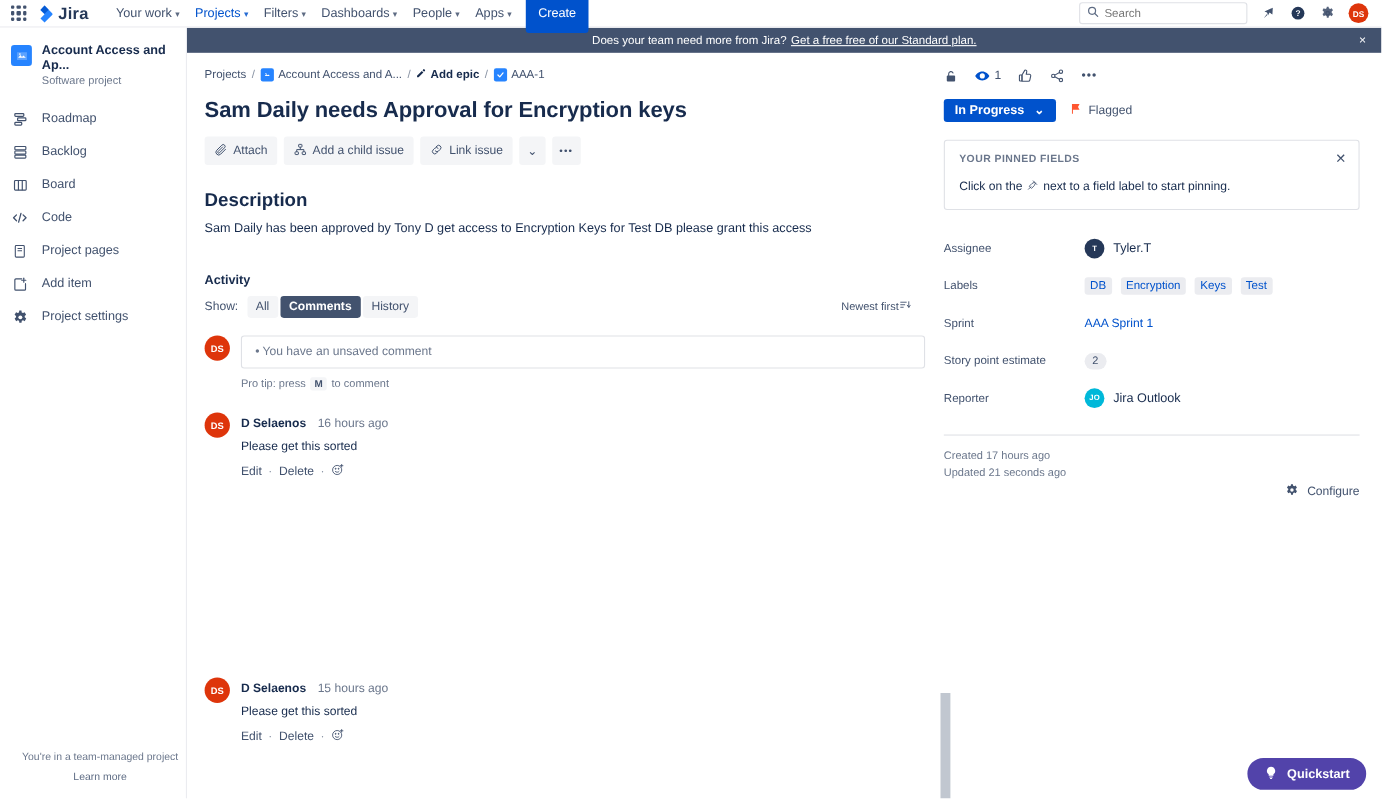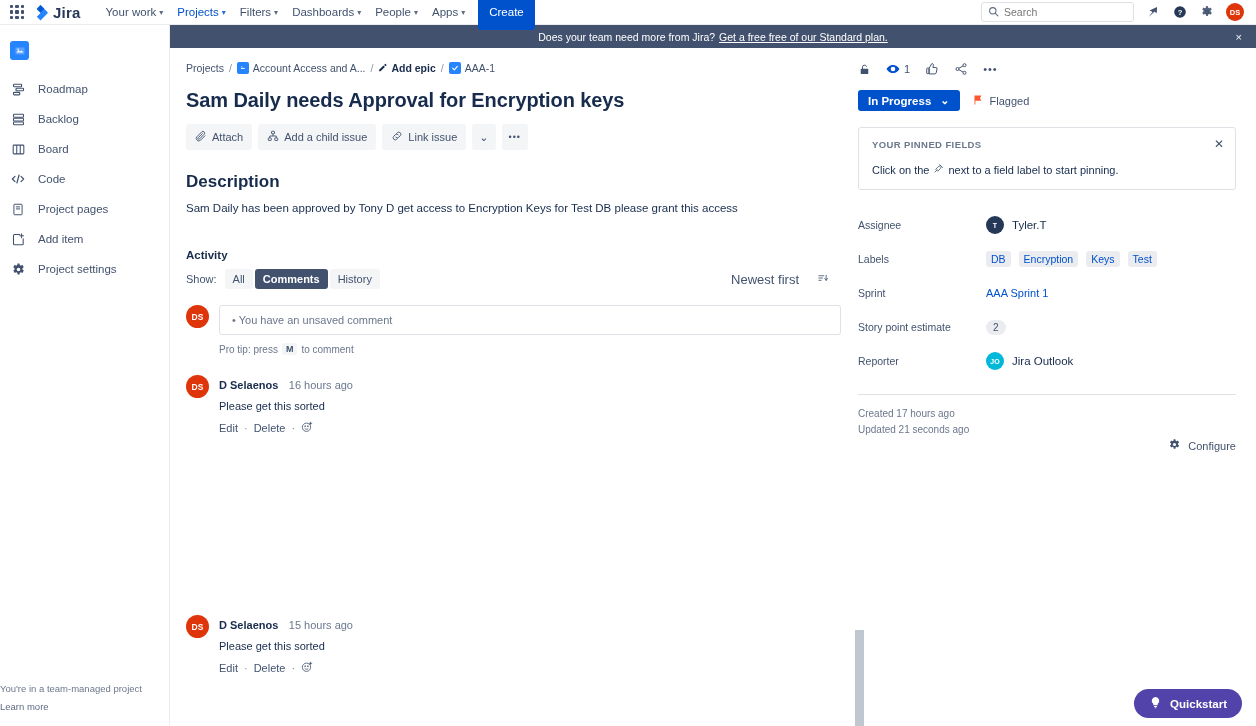--- a/index.html
+++ b/index.html
@@ -68,21 +68,21 @@
     display:flex;align-items:center;justify-content:center; margin-top:2px;
   }
   .proj-name { font-size: 11.5px; font-weight: 600; color: #172b4d; line-height: 14px; }
   .proj-type { font-size: 10px; color: #6b778c; margin-top: 1px; }
   .side-item {
     display: flex; align-items: center; gap: 12px; padding: 6px 10px; cursor: pointer;
     font-size: 11.5px; color: #42526e; height: 30px;
   }
   .side-ico { width: 16px; height: 16px; flex: 0 0 16px; display:flex; align-items:center; justify-content:center; }
   .side-foot {
-    position: absolute; bottom: 10px; left: 0; right: 0; text-align: left;
+    position: absolute; bottom: 10px; left: 13px; right: 0; text-align: center;
     font-size: 9.5px; color: #6b778c; line-height: 18px;
   }
   .side-foot a { color: #5e6c84; text-decoration: none; cursor: pointer; }
 
   
   .content { flex: 1; position: relative; overflow: hidden; background:#fff; }
   .banner {
     height: 23px; background: #42526e; color: #fff; display: flex; align-items: center;
     justify-content: center; font-size: 10.5px; position: relative;
   }
@@ -119,21 +119,21 @@
 
   .activity-head { font-size: 11.5px; font-weight: 600; color: #172b4d; margin: 32px 0 8px 8px;}
   .showrow { display: flex; align-items: center; margin-left: 8px; gap: 8px; }
   .showlbl { font-size: 11px; color: #42526e; }
   .segbtns { display: flex; gap: 2px; }
   .segbtn {
     font-size: 11px; padding: 4px 8px; border-radius: 3px; background: #f4f5f7; color: #42526e;
     cursor: pointer; border: none; font-family: "Liberation Sans", sans-serif;
   }
   .segbtn.on { background: #42526e; color: #fff; font-weight: 600; }
-  .sortbtn { margin-left: auto; font-size: 13px; color: #42526e; display:flex; align-items:center; gap:18px; cursor:pointer; padding-right: 22px;}
+  .sortbtn { margin-left: auto; font-size: 10px; color: #42526e; display:flex; align-items:center; gap:0; cursor:pointer; padding-right: 22px;}
 
   .cmt-editor-row { display: flex; gap: 10px; margin: 16px 0 0 8px; align-items: flex-start; }
   .av {
     width: 23px; height: 23px; border-radius: 50%; background: #de350b; color: #fff;
     font-size: 8.5px; font-weight: 700; display: flex; align-items: center; justify-content: center;
     flex: 0 0 23px;
   }
   .cmt-box {
     flex: 1; height: 30px; border: 1px solid #dfe1e6; border-radius: 3px; background: #fff;
     display: flex; align-items: center; padding: 0 12px; font-size: 11px; color: #6b778c;
@@ -280,20 +280,24 @@
 
   <div class="sidebar">
     <div class="proj-head">
       <span class="proj-icon">
         <svg width="12" height="12" viewBox="0 0 24 24" fill="#fff">
             <path d="M3 5h18v14H3z" opacity=".25"></path>
             <path d="M5 15l4-5 3 3.5 2.5-2.5L19 15z"></path>
             <circle cx="8.2" cy="8.4" r="1.5"></circle>
           </svg>
       </span>
+      <div>
+        <div class="proj-name">Account Access and Ap...</div>
+        <div class="proj-type">Software project</div>
+      </div>
     </div>
 
     <div class="side-item">
       <span class="side-ico">
         <svg width="15" height="15" viewBox="0 0 24 24" fill="none" stroke="#42526e" stroke-width="1.8">
             <rect x="4" y="3.5" width="13" height="4" rx="1.2"></rect>
             <rect x="8" y="10" width="12" height="4" rx="1.2"></rect>
             <rect x="4" y="16.5" width="10" height="4" rx="1.2"></rect>
           </svg>
       </span>

